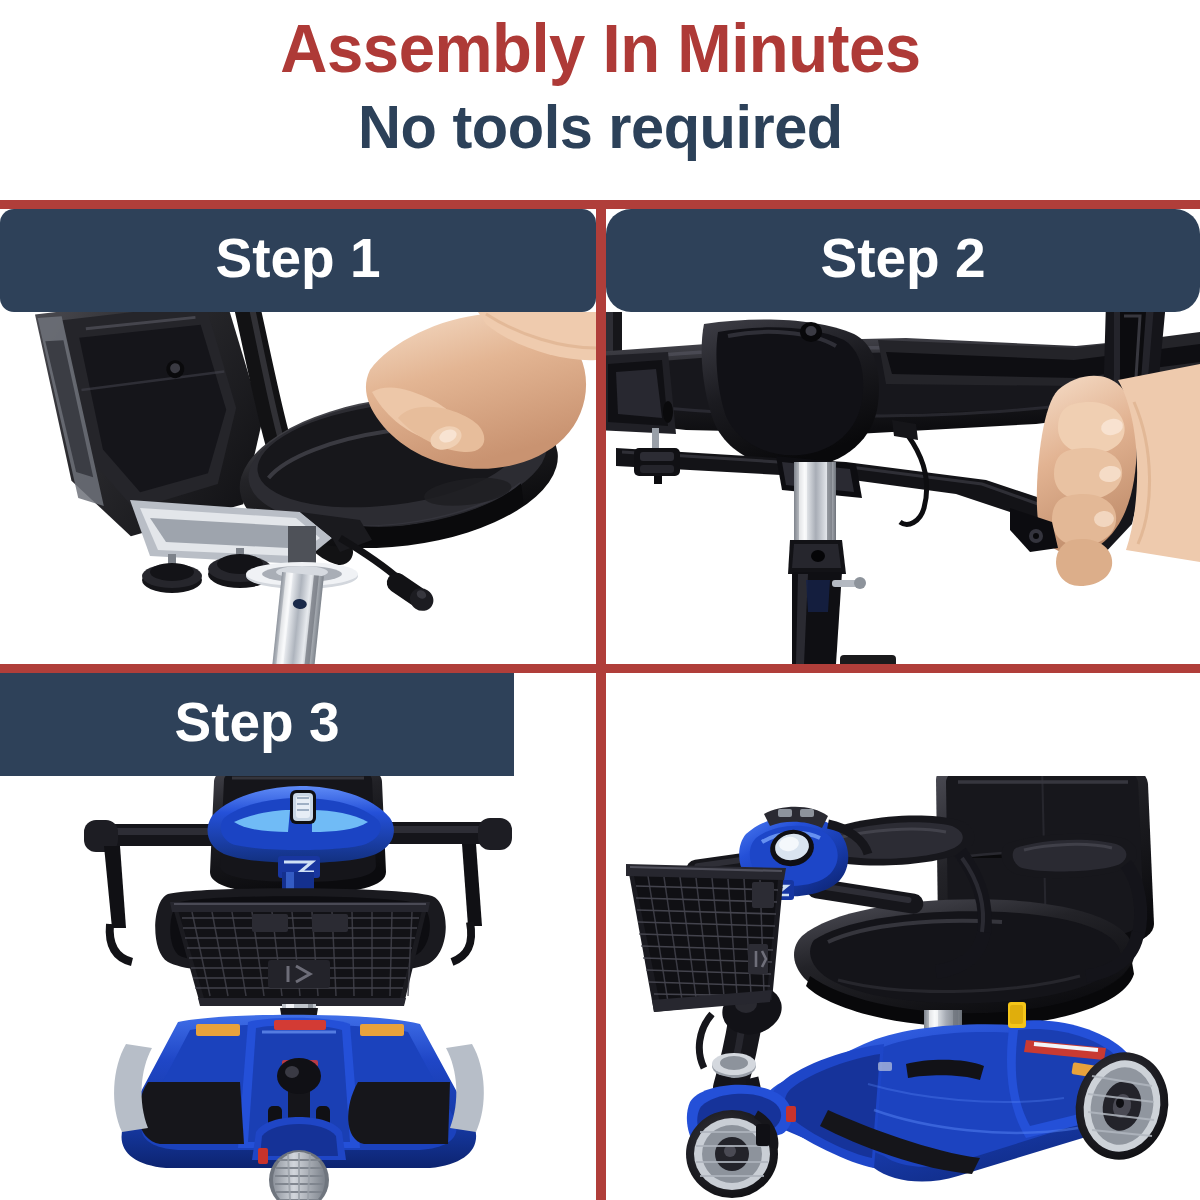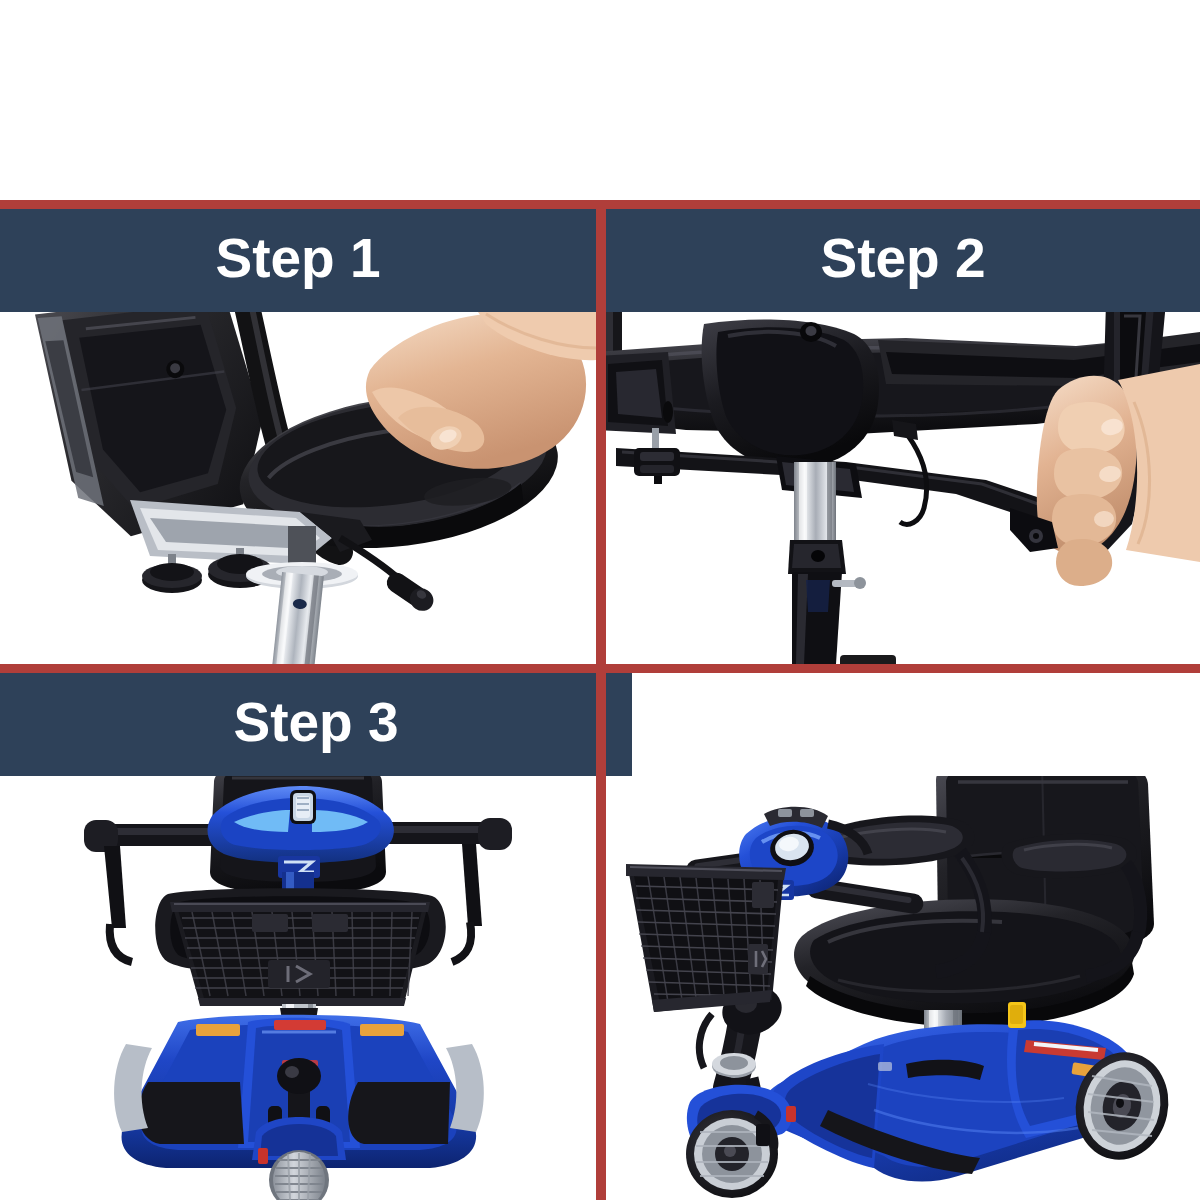--- a/index.html
+++ b/index.html
@@ -91,23 +91,23 @@
   }
   .banner .banner-label {
     color: #FFFFFF;
     font-size: 55px;
     font-weight: bold;
     letter-spacing: 0px;
     font-family: "Liberation Sans", sans-serif;
     line-height: 1;
     transform: translateY(-2px);
   }
-  .banner.b1 { left: 0;     top: 209px; width: 596px; }
-  .banner.b2 { left: 606px; top: 209px; width: 594px; }
-  .banner.b3 { left: 0;     top: 673px; width: 632px; justify-content: center; }
+  .banner.b1 { left: 0;     top: 209px; width: 596px; border-radius: 14px; }
+  .banner.b2 { left: 606px; top: 209px; width: 594px; border-radius: 25px; }
+  .banner.b3 { left: 0;     top: 673px; width: 514px; justify-content: center; }
   .banner.b4 { left: 606px; top: 673px; width: 594px; }
 
   
   .cell {
     position: absolute;
     background: #ffffff;
     overflow: hidden;
   }
   .cell.c1 { left: 0;     top: 312px; width: 596px; height: 352px; }
   .cell.c2 { left: 606px; top: 312px; width: 594px; height: 352px; }
@@ -125,20 +125,24 @@
     background: #1a1a1c;
     border-radius: 4px 4px 0 0;
     z-index: 4;
   }
 </style>
 </head>
 <body>
 
 <div id="page">
 
+  <div class="header">
+    <h1 class="headline">Assembly In Minutes</h1>
+    <h2 class="subheadline">No tools required</h2>
+  </div>
 
   <div class="rule-h top"></div>
   <div class="rule-h middle"></div>
 
   <div class="seat-nub"></div>
 
   <div class="rule-v"></div>
 
   <div class="banner b1">
     <span class="banner-label">Step 1</span>

